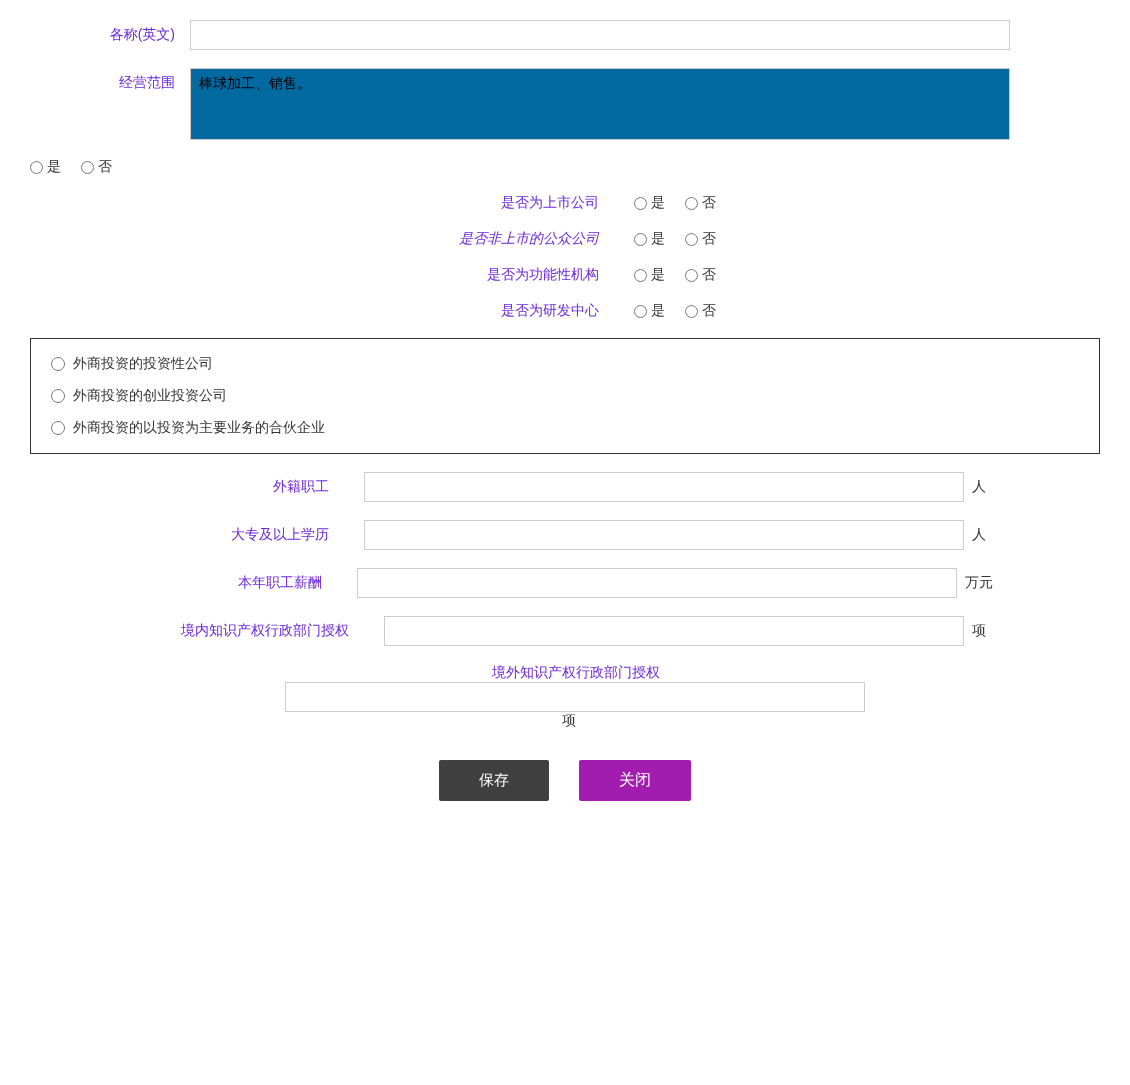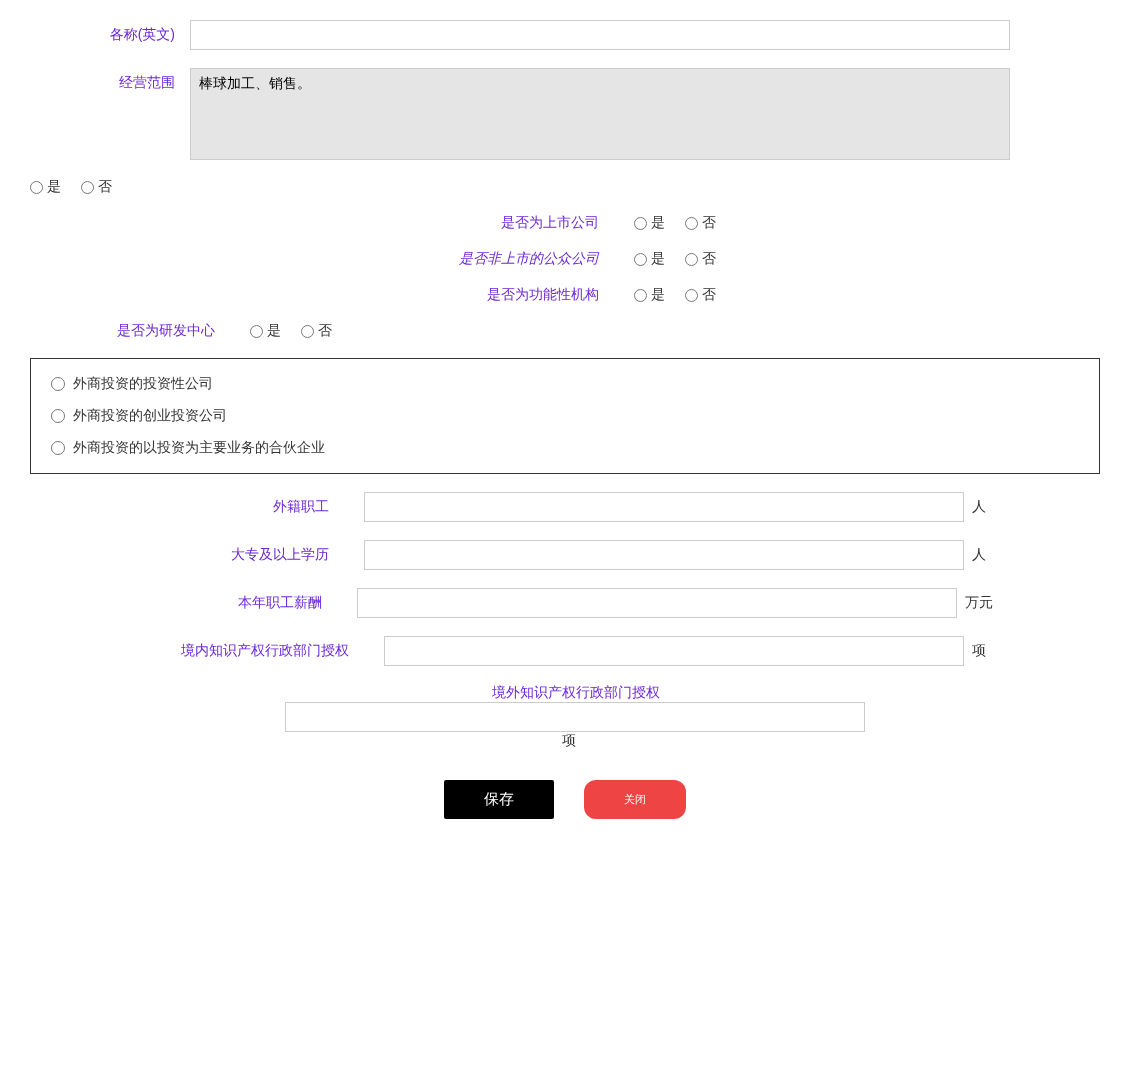--- a/index.html
+++ b/index.html
@@ -47,27 +47,27 @@
       background: #fff;
     }
 
     .form-input-full {
       width: 820px;
     }
 
     .form-textarea {
       border: 1px solid #ccc;
       width: 820px;
-      height: 92px;
+      height: 72px;
       padding: 6px 8px;
       font-size: 14px;
       font-family: inherit;
       outline: none;
       resize: none;
-      background: #e5e5e5;
+      background: #0369a1;
     }
 
     .form-unit {
       margin-left: 8px;
       color: #333;
       font-size: 14px;
     }
 
     .bordered-box {
       border: 1.5px solid #333;
@@ -109,39 +109,39 @@
 
     .button-row {
       display: flex;
       justify-content: center;
       gap: 30px;
       margin-top: 30px;
       padding-bottom: 20px;
     }
 
     .btn-save {
-      background-color: #000000;
+      background-color: #404040;
       color: #fff;
       border: none;
       padding: 10px 40px;
       font-size: 15px;
       font-family: inherit;
       cursor: pointer;
       border-radius: 2px;
     }
 
     .btn-close {
-      background-color: #ef4444;
+      background-color: #a21caf;
       color: #fff;
       border: none;
       padding: 10px 40px;
-      font-size: 11px;
-      font-family: inherit;
-      cursor: pointer;
-      border-radius: 12px;
+      font-size: 16px;
+      font-family: inherit;
+      cursor: pointer;
+      border-radius: 2px;
     }
 
     .radio-yn {
       display: flex;
       align-items: center;
       gap: 4px;
     }
 
     .radio-yn label {
       display: flex;
@@ -214,21 +214,21 @@
         <input type="radio" name="functional_org" value="yes" style="">
         <span>是</span>
       </label>
       <label style="margin-left:16px;">
         <input type="radio" name="functional_org" value="no" style="">
         <span>否</span>
       </label>
     </div>
   </div>
 
-  <div class="form-row" style="">
+  <div class="form-row" style="justify-content: center;">
     <div class="form-label" style="min-width:200px; text-align:right;">是否为研发中心</div>
     <div class="radio-yn" style="margin-left: 20px;">
       <label>
         <input type="radio" name="rd_center" value="yes" style="">
         <span>是</span>
       </label>
       <label style="margin-left:16px;">
         <input type="radio" name="rd_center" value="no" style="">
         <span>否</span>
       </label>

